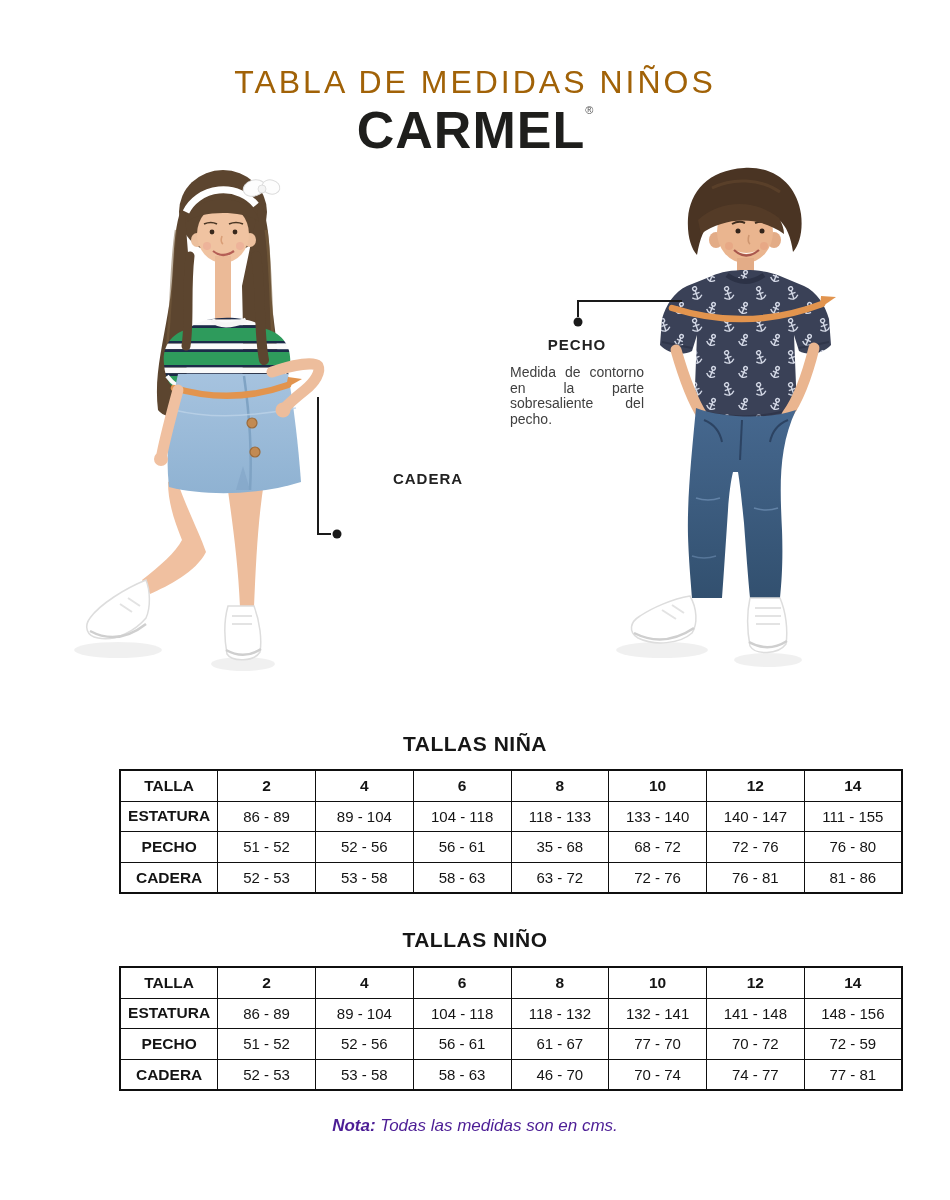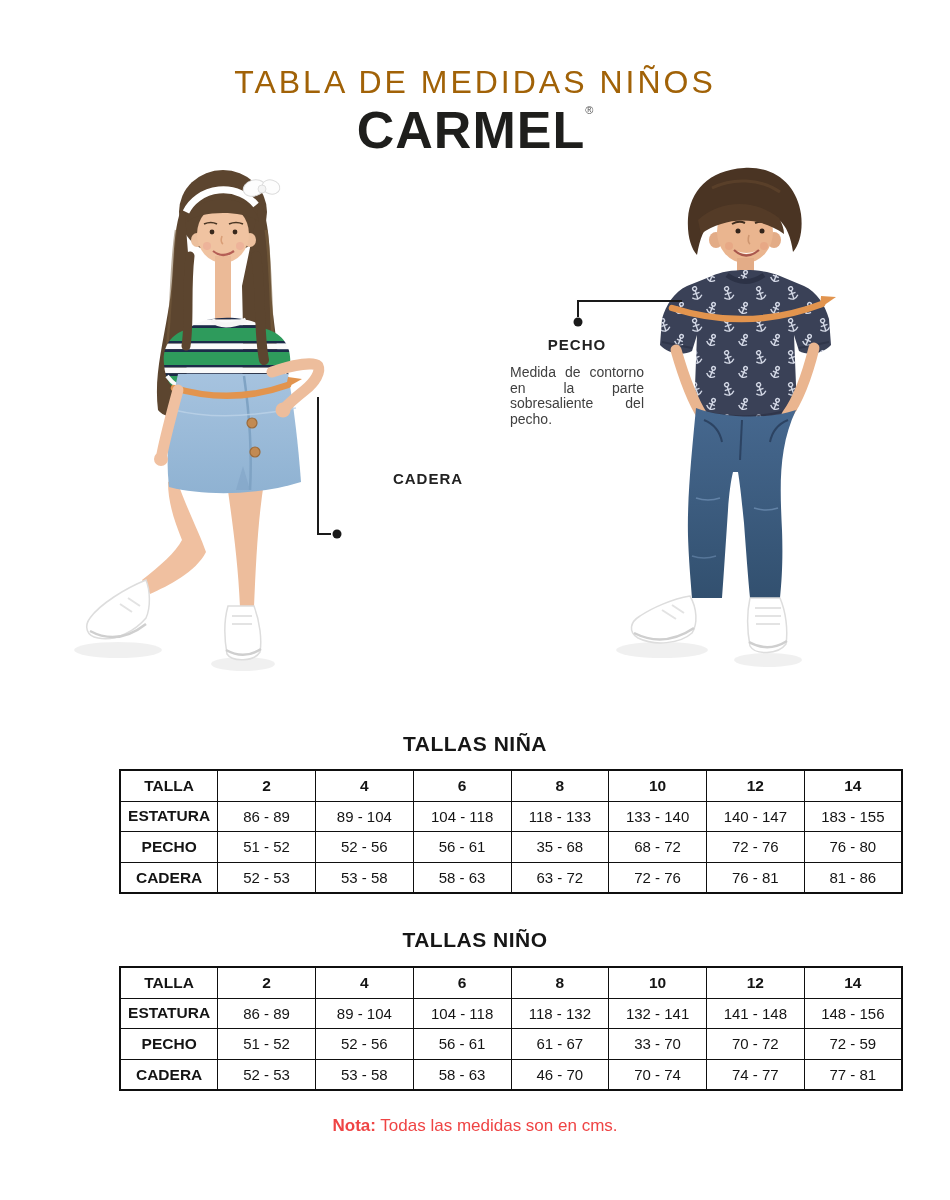--- a/index.html
+++ b/index.html
@@ -33,21 +33,21 @@
   #t1-title{top:732px;} #t2-title{top:928px;}
   .size-table{position:absolute;left:83px;border-collapse:collapse;width:784px;
               table-layout:fixed;border:2.5px solid #0f0f0f;margin-left:36px;}
   #t1{top:769px;} #t2{top:966px;}
   .size-table td{border:1.6px solid #0f0f0f;height:29.6px;text-align:center;
                  vertical-align:middle;font-size:15px;color:#141414;padding:0;}
   .size-table td.b{font-weight:700;font-size:15.5px;}
 
   
   .note{position:absolute;top:1116px;left:0;width:100%;text-align:center;
-        font-size:17px;color:#ef4444;}
+        font-size:17px;color:#4c1d95;font-style:italic;}
   .note b{font-weight:700;}
 </style>
 </head>
 <body>
 
 <div id="page">
 
   <div class="main-title">TABLA DE MEDIDAS NIÑOS</div>
   <div class="brand"><span>CARMEL</span><sup>®</sup></div>
 
@@ -265,21 +265,21 @@
       <td class="b">14</td>
     </tr>
     <tr>
       <td class="b">ESTATURA</td>
       <td>86 - 89</td>
       <td>89 - 104</td>
       <td>104 - 118</td>
       <td>118 - 133</td>
       <td>133 - 140</td>
       <td>140 - 147</td>
-      <td>183 - 155</td>
+      <td>111 - 155</td>
     </tr>
     <tr>
       <td class="b">PECHO</td>
       <td>51 - 52</td>
       <td>52 - 56</td>
       <td>56 - 61</td>
       <td>35 - 68</td>
       <td>68 - 72</td>
       <td>72 - 76</td>
       <td>76 - 80</td>
@@ -319,21 +319,21 @@
       <td>132 - 141</td>
       <td>141 - 148</td>
       <td>148 - 156</td>
     </tr>
     <tr>
       <td class="b">PECHO</td>
       <td>51 - 52</td>
       <td>52 - 56</td>
       <td>56 - 61</td>
       <td>61 - 67</td>
-      <td>33 - 70</td>
+      <td>77 - 70</td>
       <td>70 - 72</td>
       <td>72 - 59</td>
     </tr>
     <tr>
       <td class="b">CADERA</td>
       <td>52 - 53</td>
       <td>53 - 58</td>
       <td>58 - 63</td>
       <td>46 - 70</td>
       <td>70 - 74</td>

